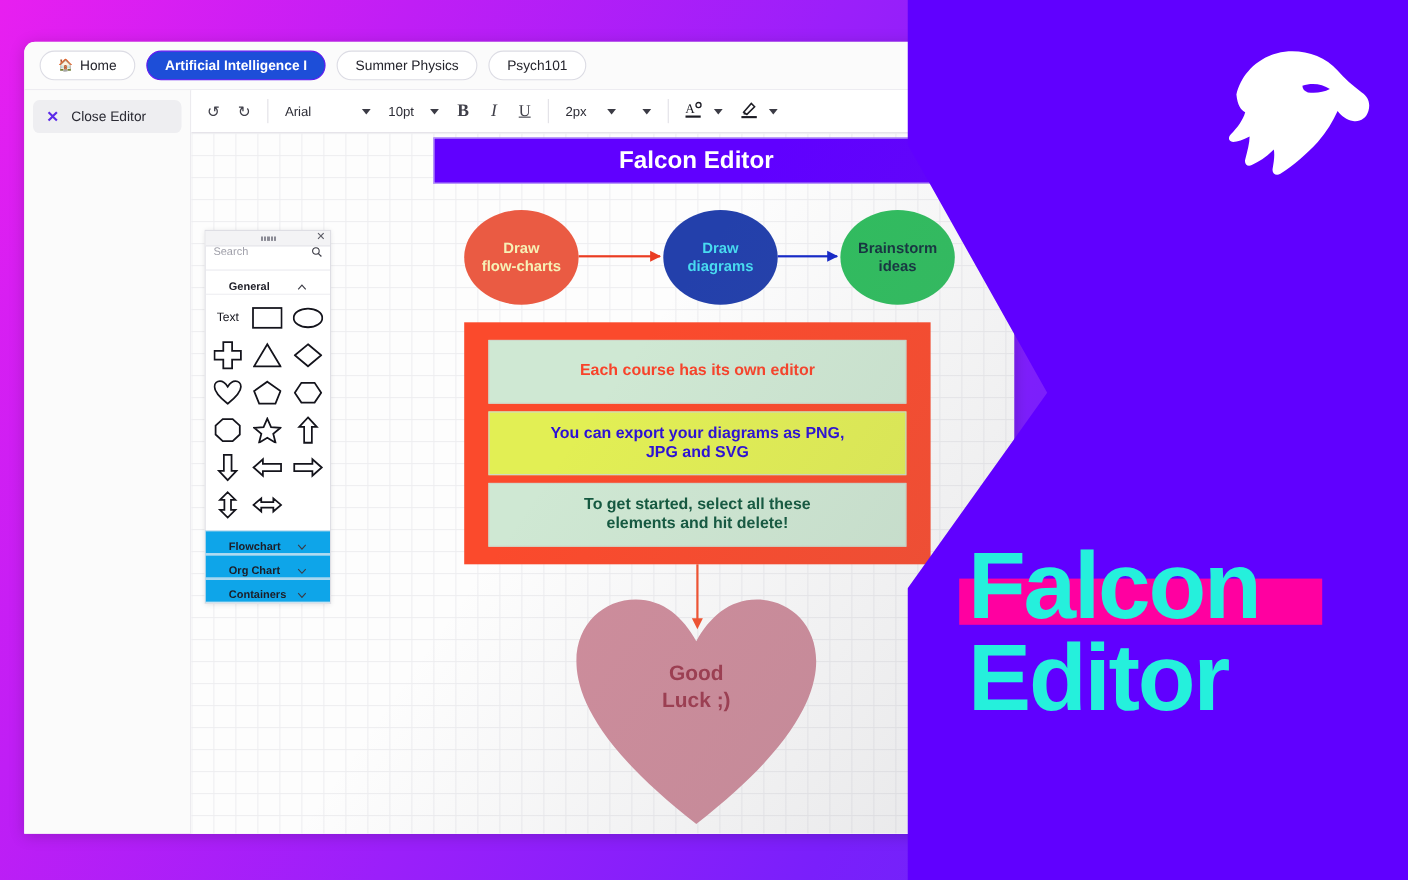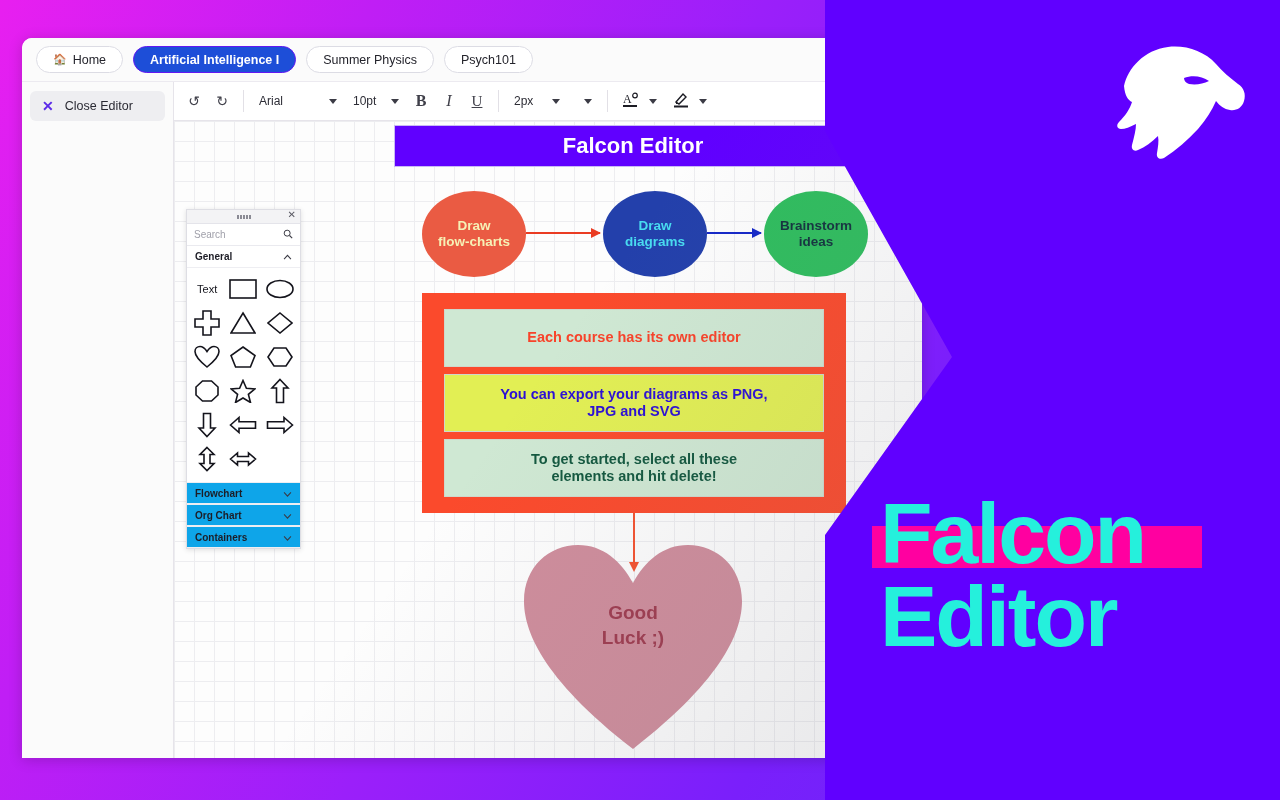--- a/index.html
+++ b/index.html
@@ -126,27 +126,27 @@
   }
   #sp-titlebar {
     height: 14px; background: #f3f3f5; border-bottom: 1px solid #e4e4ea;
     display: flex; align-items: center; justify-content: center; position: relative;
   }
   #sp-grip { width: 14px; height: 4px;
     background: repeating-linear-gradient(to right, #8a8a94 0 2px, transparent 2px 3px);
   }
   #sp-close { position: absolute; right: 4px; top: -1px; font-size: 10px; color: #5a5a64; cursor: pointer; }
   #sp-search {
-    height: 22px; display: flex; align-items: center; justify-content: space-between;
+    height: 22px; display: flex; align-items: flex-start; justify-content: space-between;
     padding: 0 7px; border-bottom: 1px solid #eaeaef;
   }
   #sp-search .ph { color: #a0a0aa; font-size: 10px; }
   .sp-section-head {
-    height: 22px; display: flex; align-items: center; justify-content: space-between;
-    padding: 0 8px; font-weight: bold; color: #1d1d26; font-size: 10px;
+    height: 22px; display: flex; align-items: flex-end; justify-content: space-between;
+    padding: 0 21px; font-weight: bold; color: #1d1d26; font-size: 10px;
     border-bottom: 1px solid #eeeef2;
   }
   .sp-section-head.collapsible { border-top: 1px solid #eeeef2; background: #0ea5e9; cursor: pointer;}
   #sp-grid {
     display: grid; grid-template-columns: repeat(3, 1fr);
     padding: 4px 2px 6px 2px; justify-items: center; align-items: center;
   }
   .sp-cell { width: 34px; height: 34px; display: flex; align-items: center; justify-content: center; cursor: pointer; }
   .sp-cell svg { display: block; }
   .sp-text-cell { font-weight: normal; font-size: 11px; color: #14141c; }

